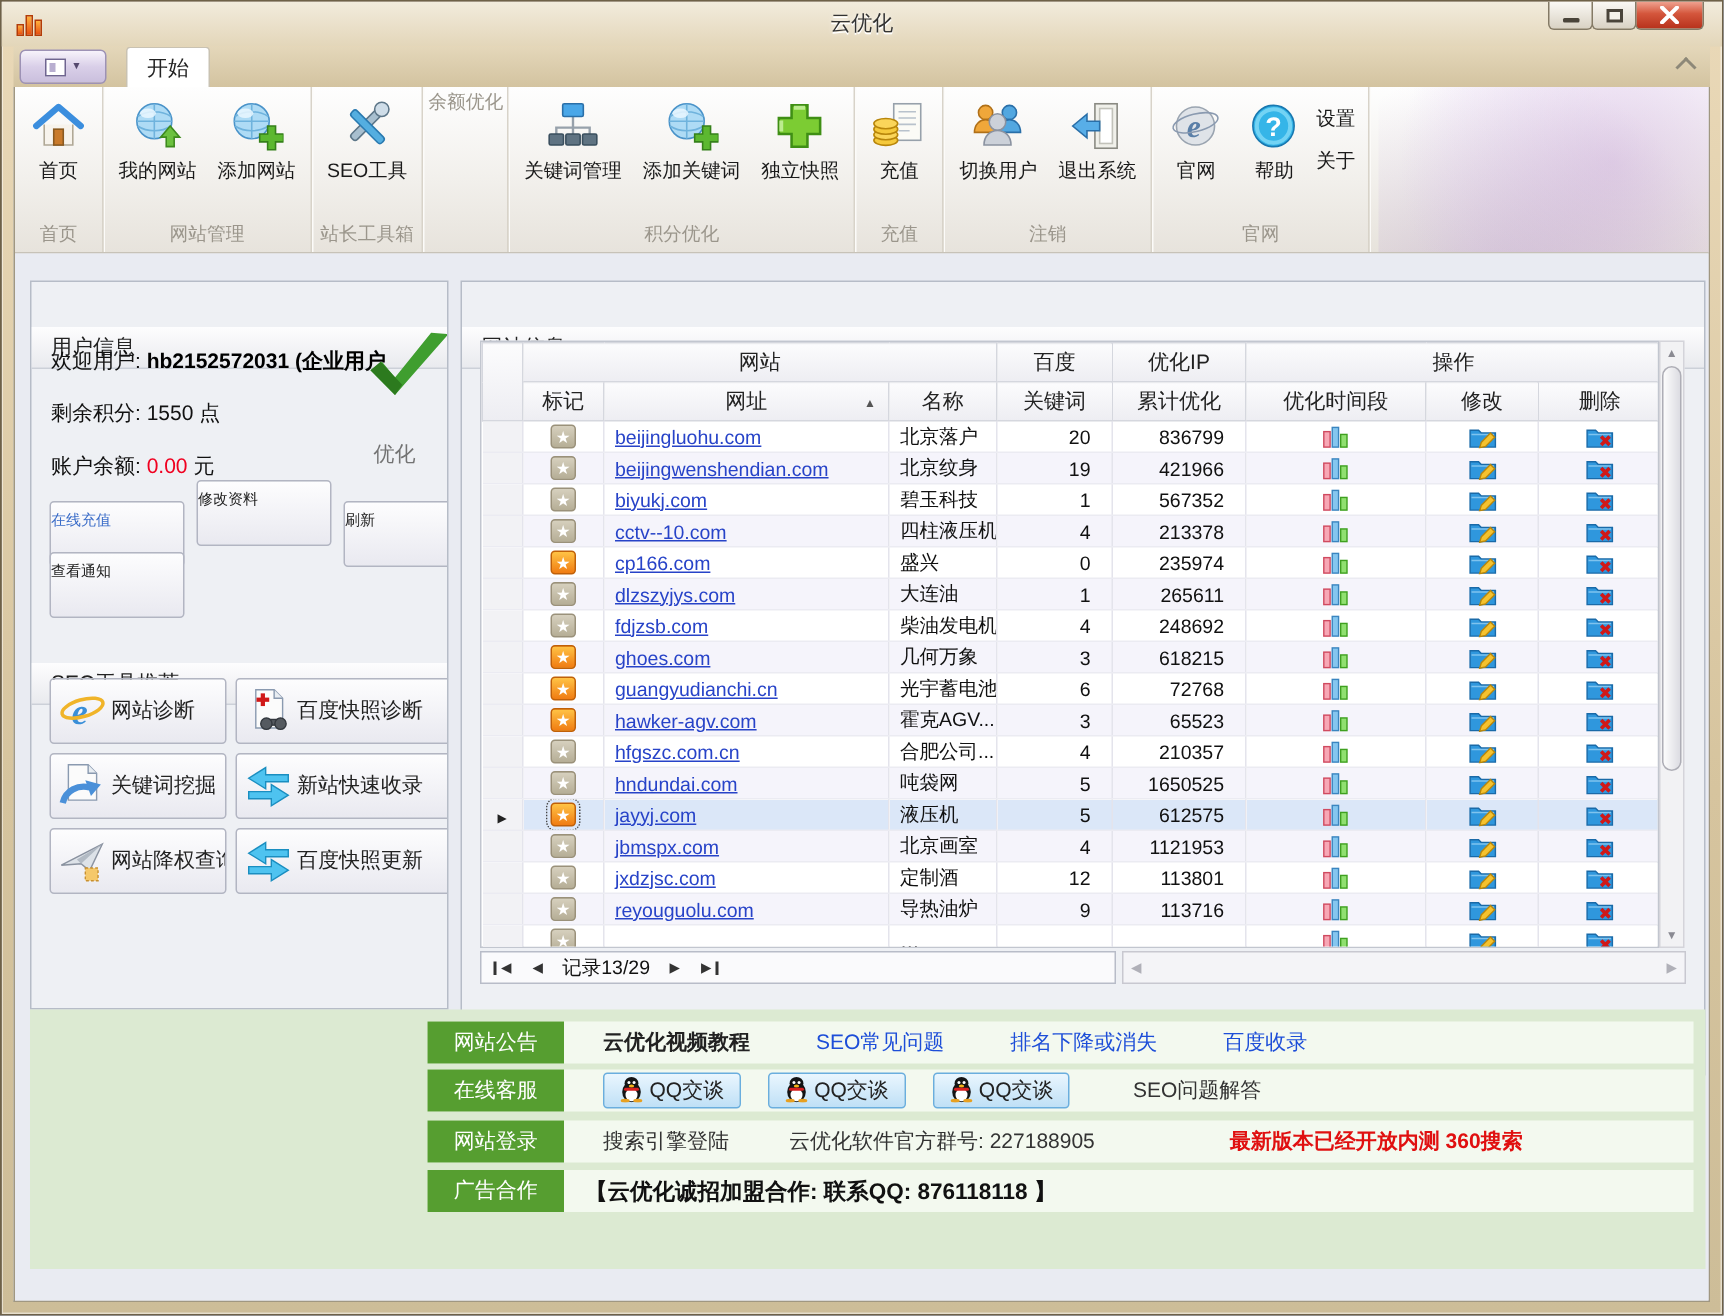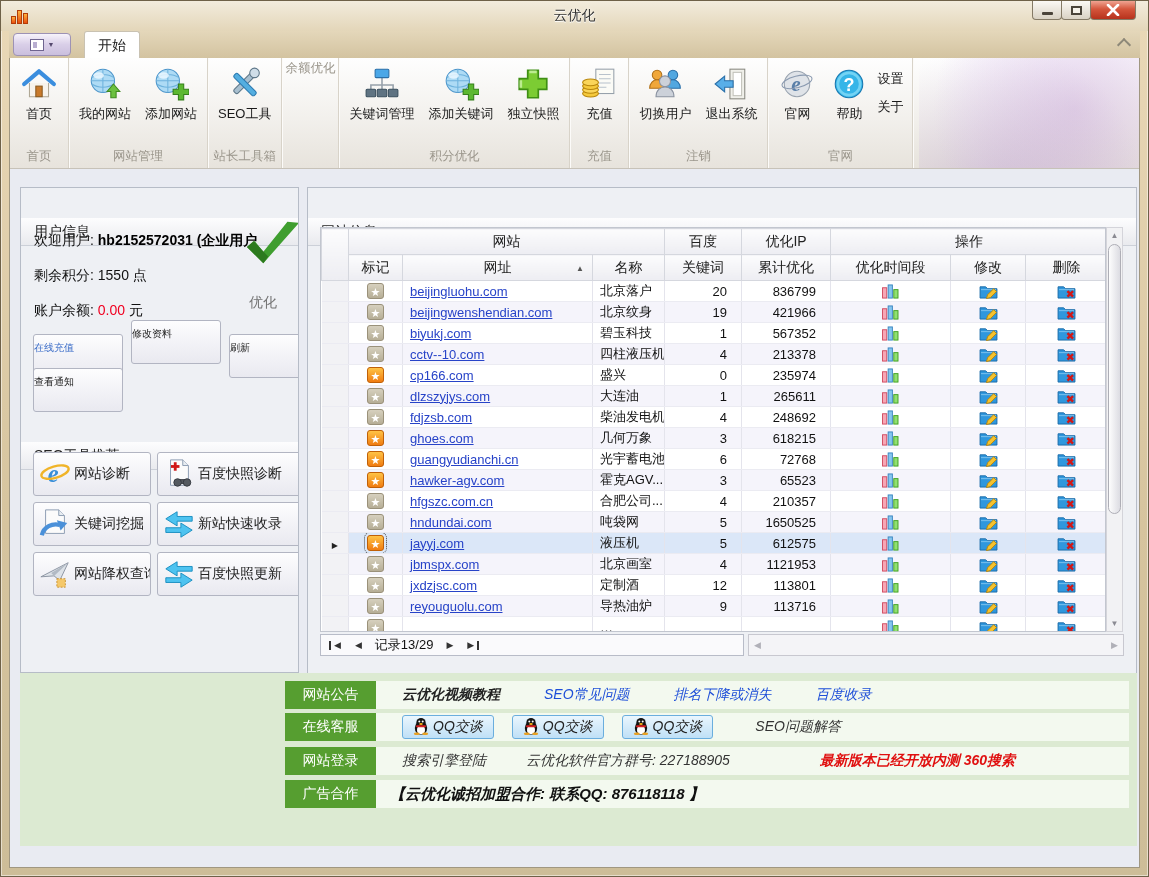--- a/index.html
+++ b/index.html
@@ -127,21 +127,21 @@
   .pg-last { border-right:2px solid #333; padding-right:3px; line-height:9px; }
   .pg-label { padding:0 6px; }
   .hscroll { position:absolute; left:440px; top:446px; width:376px; height:22px; background:#f4f4f7; border:1px solid #c8c8d0; }
   .hs-arrow { position:absolute; top:5px; font-size:9px; color:#b0b0b8; }
 
   
   .announce { position:absolute; left:10px; top:504px; width:1117px; height:173px; background:#dcead2; }
   .ann-row { position:absolute; left:265px; right:8px; height:28px; background:#f3f9ef; display:flex; align-items:center; }
   .ann-label { position:absolute; left:0; top:0; width:91px; height:100%; background:#569e30; color:#fff;
     font-size:14px; display:flex; align-items:center; justify-content:center; }
-  .ann-content { margin-left:91px; display:flex; align-items:center; flex:1;font-style:italic; }
+  .ann-content { margin-left:91px; display:flex; align-items:center; flex:1; }
   .ann-link { font-size:14px; color:#1d4ed8; margin-left:44px; cursor:pointer; }
   .ann-link.strong { font-weight:bold; color:#222; margin-left:26px; }
   .qq-btn { display:inline-flex; align-items:center; gap:4px; height:24px; padding:0 10px; margin-left:18px;
     border:1px solid #6aaede; border-radius:3px; background:linear-gradient(180deg,#eaf6fe,#bfe0f6); font-size:14px; color:#222; }
   .qq-btn:first-child { margin-left:26px; }
   .qq-btn .icon svg { width:16px; height:18px; }
   .ann-suffix { font-size:14px; color:#333; margin-left:42px; }
   .ann-item { font-size:14px; color:#333; }
   .ann-red { font-size:14px; color:#e01010; font-weight:bold; }
   .ann-bold { font-size:15px; color:#111; font-weight:bold; margin-left:14px; }

